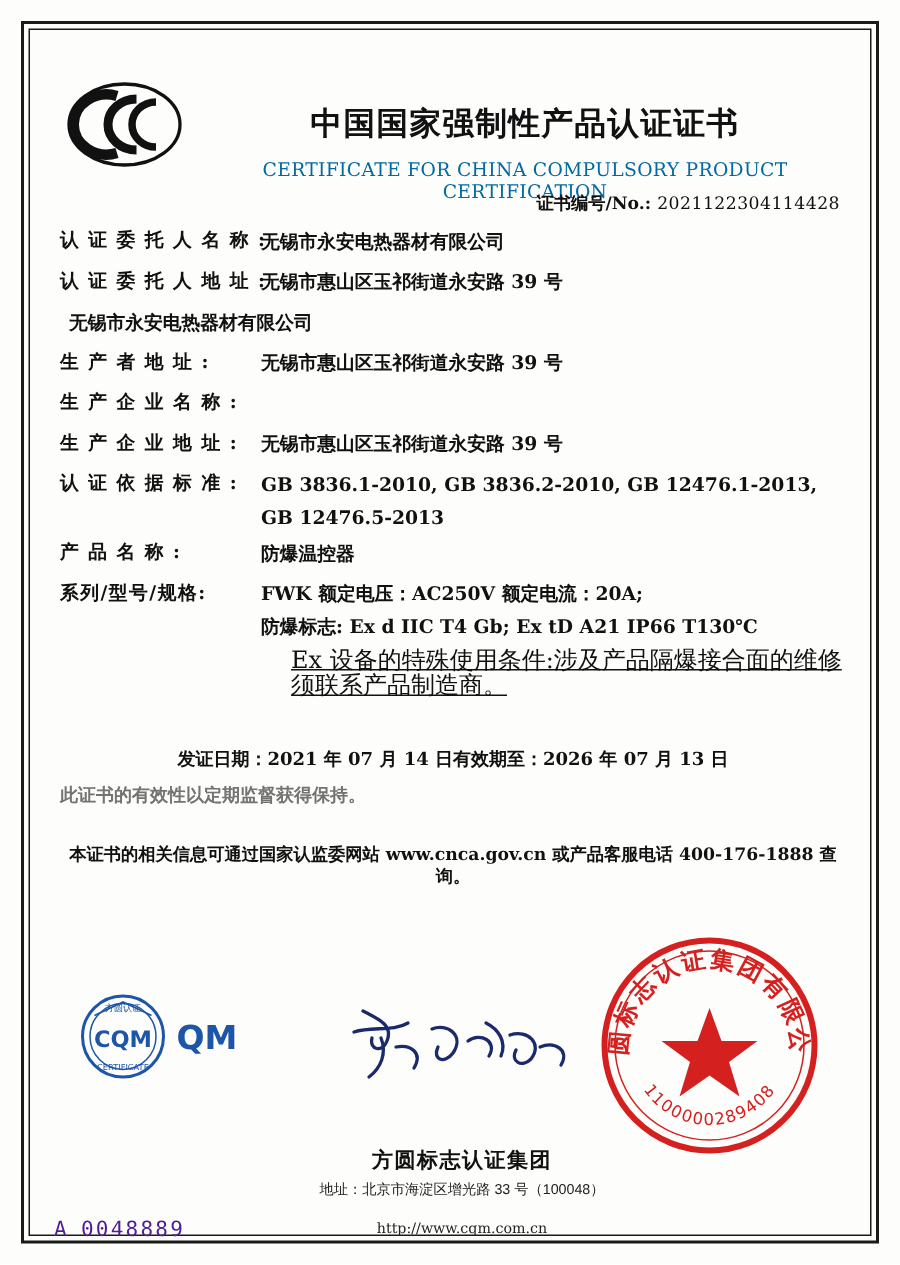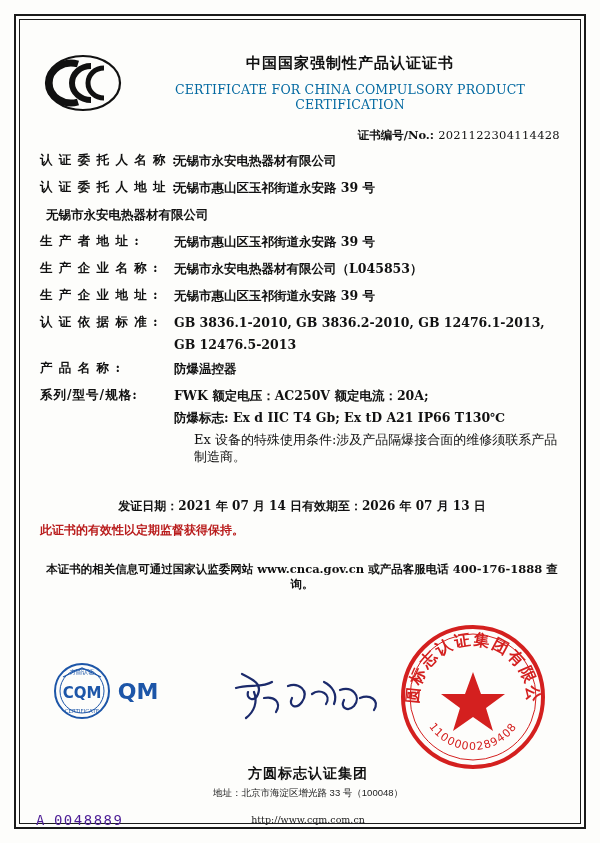--- a/index.html
+++ b/index.html
@@ -54,25 +54,25 @@
   }
   .title-block {
     position: absolute;
     left: 100px;
     right: 0;
     top: 0;
     text-align: center;
   }
   .title-cn {
     font-family: "DejaVu Serif", "Liberation Serif", serif;
-    font-size: 15px;
+    font-size: 21px;
     font-weight: bold;
     letter-spacing: 1px;
     color: #111;
-    margin-top: 2px;
+    margin-top: 16px;
   }
   .title-en {
     font-family: "DejaVu Serif", "Liberation Serif", serif;
     font-size: 12.5px;
     color: #0369a1;
     margin-top: 9px;
     letter-spacing: 0.2px;
   }
 
   
@@ -114,21 +114,21 @@
   .row .val {
     flex: 1 1 auto;
     font-size: 12.5px;
     font-weight: bold;
     color: #111;
     font-family: "DejaVu Serif", "Liberation Serif", serif;
     padding-left: 6px;
     line-height: 17px;
   }
   .val-line { margin-top: 5px; }
-  .val-line.indent { padding-left: 20px; font-weight: normal; font-size: 13px; }
+  .val-line.indent { padding-left: 20px; font-weight: normal; font-size: 16px; text-decoration: underline; }
 
   .note-main {
     position: absolute;
     left: 40px;
     right: 36px;
     top: 468px;
     font-size: 11.5px;
     font-weight: bold;
     color: #111;
     font-family: "DejaVu Serif", "Liberation Serif", serif;
@@ -147,21 +147,21 @@
     justify-content: center;
   }
   .dates .seg { white-space: nowrap; }
 
   .validity {
     position: absolute;
     left: 40px;
     top: 522px;
     font-size: 12px;
     font-weight: bold;
-    color: #b91c1c;
+    color: #737373;
     font-family: "DejaVu Serif", "Liberation Serif", serif;
   }
 
   .info-line {
     position: absolute;
     left: 40px;
     right: 36px;
     top: 562px;
     font-size: 11.5px;
     font-weight: bold;
@@ -279,21 +279,20 @@
       <div class="val">无锡市永安电热器材有限公司</div>
     </div>
 
     <div class="row">
       <div class="lbl">生 产 者 地 址 :</div>
       <div class="val">无锡市惠山区玉祁街道永安路 39 号</div>
     </div>
 
     <div class="row">
       <div class="lbl">生 产 企 业 名 称 :</div>
-      <div class="val">无锡市永安电热器材有限公司（L045853）</div>
     </div>
 
     <div class="row">
       <div class="lbl">生 产 企 业 地 址 :</div>
       <div class="val">无锡市惠山区玉祁街道永安路 39 号</div>
     </div>
 
     <div class="row">
       <div class="lbl">认 证 依 据 标 准 :</div>
       <div class="val">

